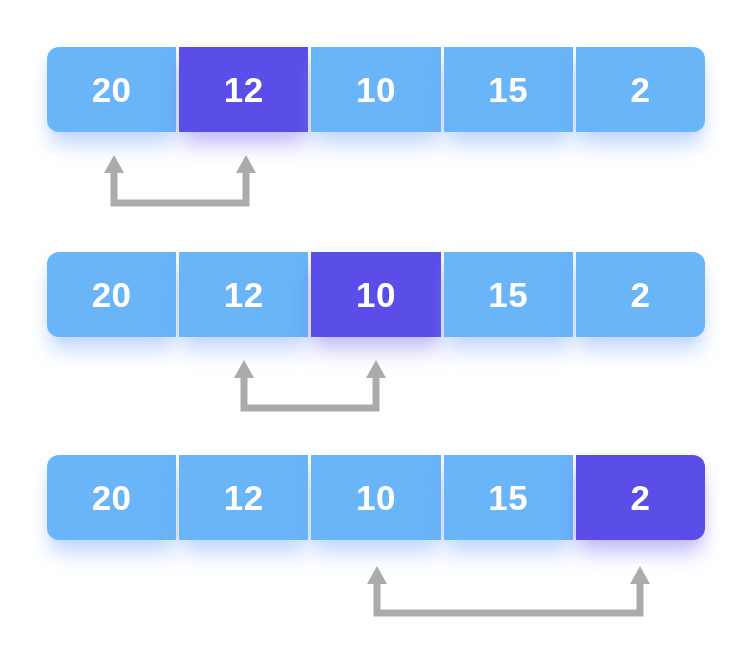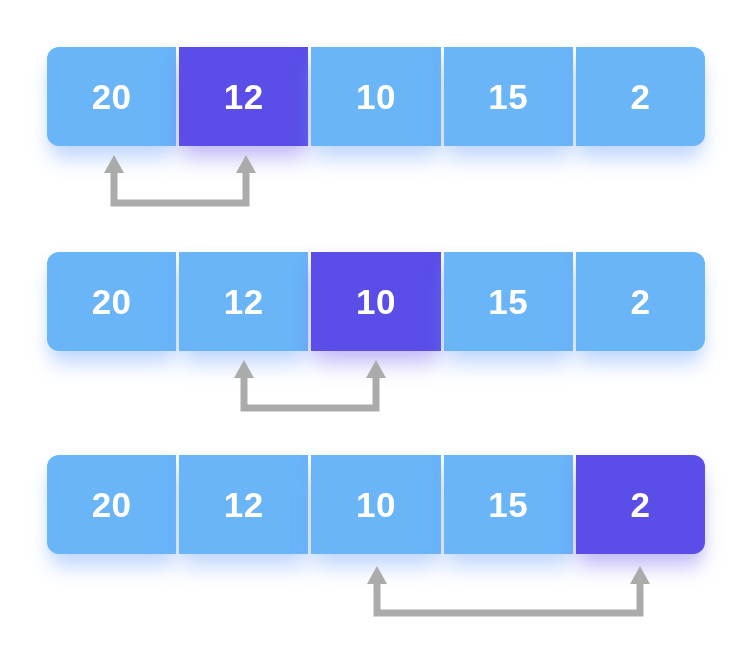--- a/index.html
+++ b/index.html
@@ -16,21 +16,21 @@
     width: 754px;
     height: 664px;
     background: var(--canvas_bg);
     overflow: hidden;
     font-family: "Liberation Sans", sans-serif;
   }
   .row {
     position: absolute;
     left: 47px;
     width: 658px;
-    height: 99px;
+    height: 85px;
     display: flex;
     gap: 3px;
   }
   .row-1 { top: 47px; }
   .row-2 { top: 252px; }
   .row-3 { top: 455px; }
   .cell {
     flex: 1 1 0;
     background: var(--cell_blue);
     color: var(--digit_white);

